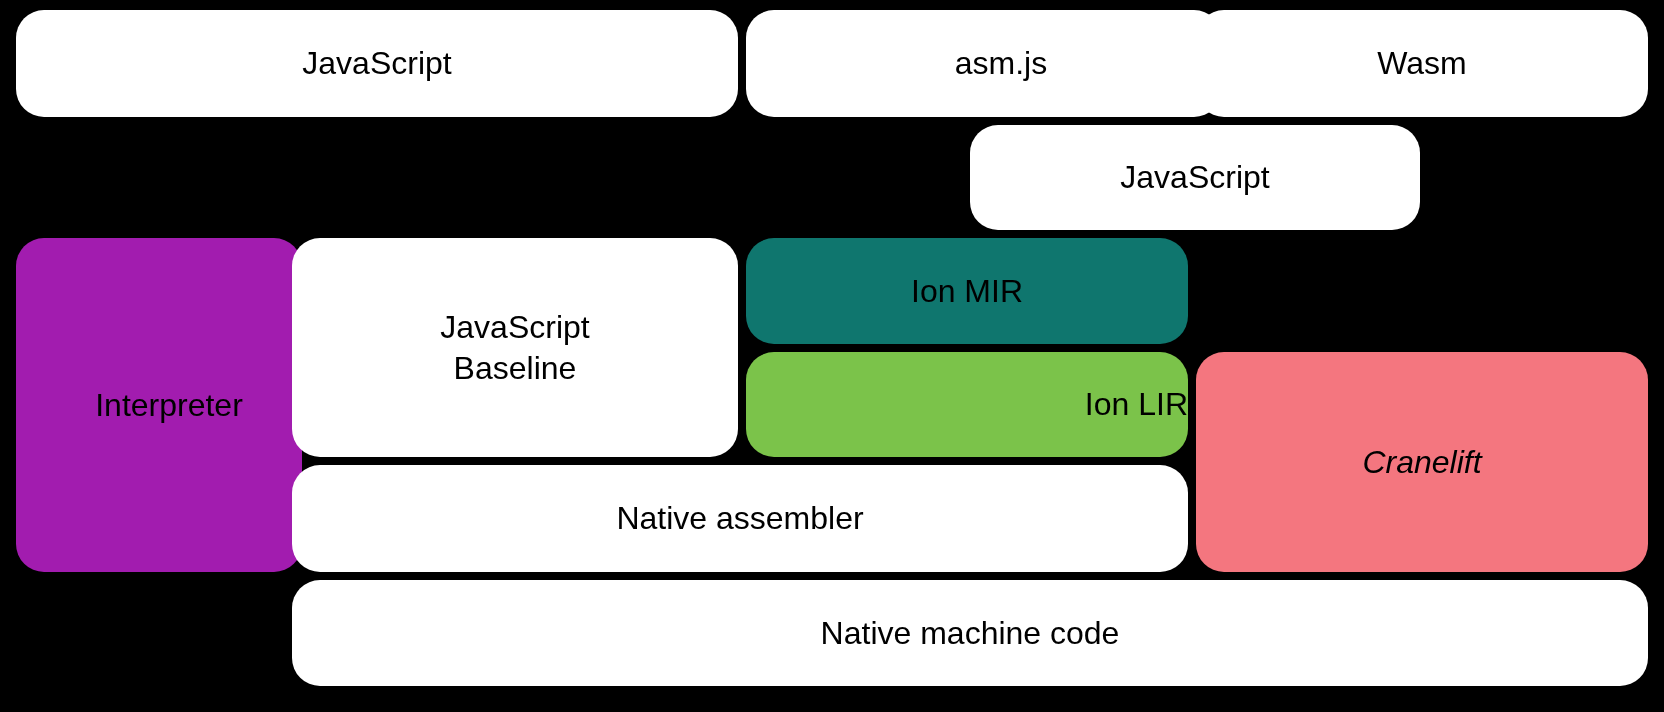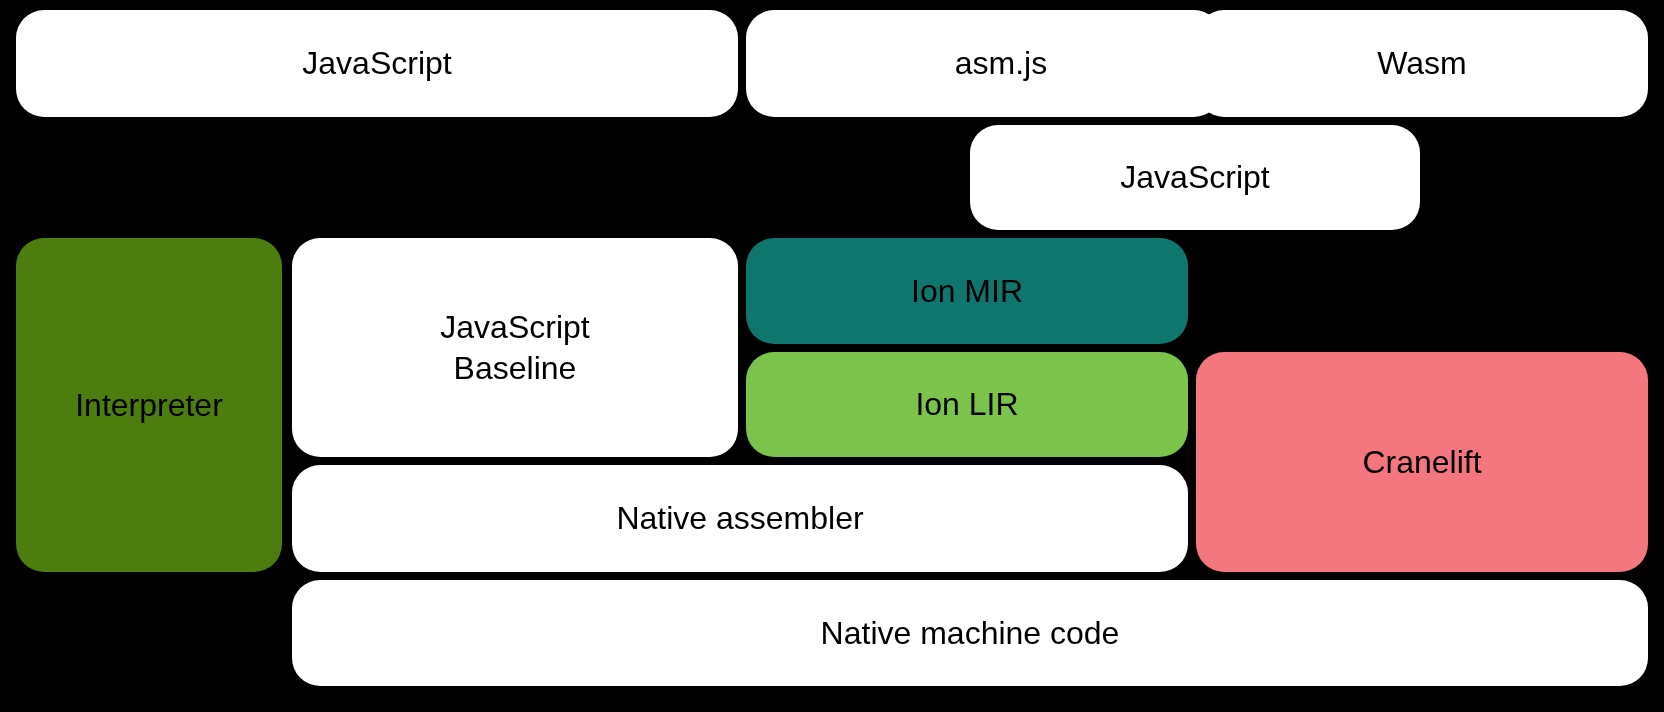--- a/index.html
+++ b/index.html
@@ -26,22 +26,22 @@
   }
   
   #b-javascript { left: 16px;   top: 10px;  width: 722px;  height: 107px; }
   #b-asmjs      { left: 746px;  top: 10px;  width: 442px;  height: 107px; padding-left: 34px; }
   #b-wasm       { left: 1196px; top: 10px;  width: 452px;  height: 107px; }
   #b-bytecode   { left: 16px;   top: 125px; width: 946px;  height: 105px; }
   #b-baldr      { left: 970px;  top: 125px; width: 450px;  height: 105px; }
   #b-interp     { left: 16px;   top: 238px; width: 266px;  height: 334px; }
   #b-baseline   { left: 292px;  top: 238px; width: 446px;  height: 219px; }
   #b-ionmir     { left: 746px;  top: 238px; width: 442px;  height: 106px; }
-  #b-ionlir     { left: 746px;  top: 352px; width: 442px;  height: 105px; }
-  #b-cranelift  { left: 1196px; top: 352px; width: 452px;  height: 220px; }
+  #b-ionlir     { left: 746px;  top: 352px; width: 442px;  height: 105px; justify-content: flex-end; }
+  #b-cranelift  { left: 1196px; top: 352px; width: 452px;  height: 220px; font-style: italic; }
   #b-macro      { left: 292px;  top: 465px; width: 896px;  height: 107px; }
   #b-native     { left: 292px;  top: 580px; width: 1356px; height: 106px; border-radius: 28px; }
 </style>
 </head>
 <body>
 
 <div class="canvas" style="background: rgb(0, 0, 0);">
 
   <div class="box" id="b-javascript" style="background: rgb(255, 255, 255);">
     <span>JavaScript</span>
@@ -53,21 +53,21 @@
 
   <div class="box" id="b-wasm" style="background: rgb(255, 255, 255);">
     <span>Wasm</span>
   </div>
 
 
   <div class="box" id="b-baldr" style="background: rgb(255, 255, 255);">
     <span>JavaScript</span>
   </div>
 
-  <div class="box" id="b-interp" style="background: #4d7c0f;">
+  <div class="box" id="b-interp" style="background: #a21caf; padding-left: 20px;">
     <span>Interpreter</span>
   </div>
 
   <div class="box" id="b-baseline" style="background: rgb(255, 255, 255);">
     <span>JavaScript
 Baseline</span>
   </div>
 
   <div class="box" id="b-ionmir" style="background: #0f766e;">
     <span>Ion MIR</span>

